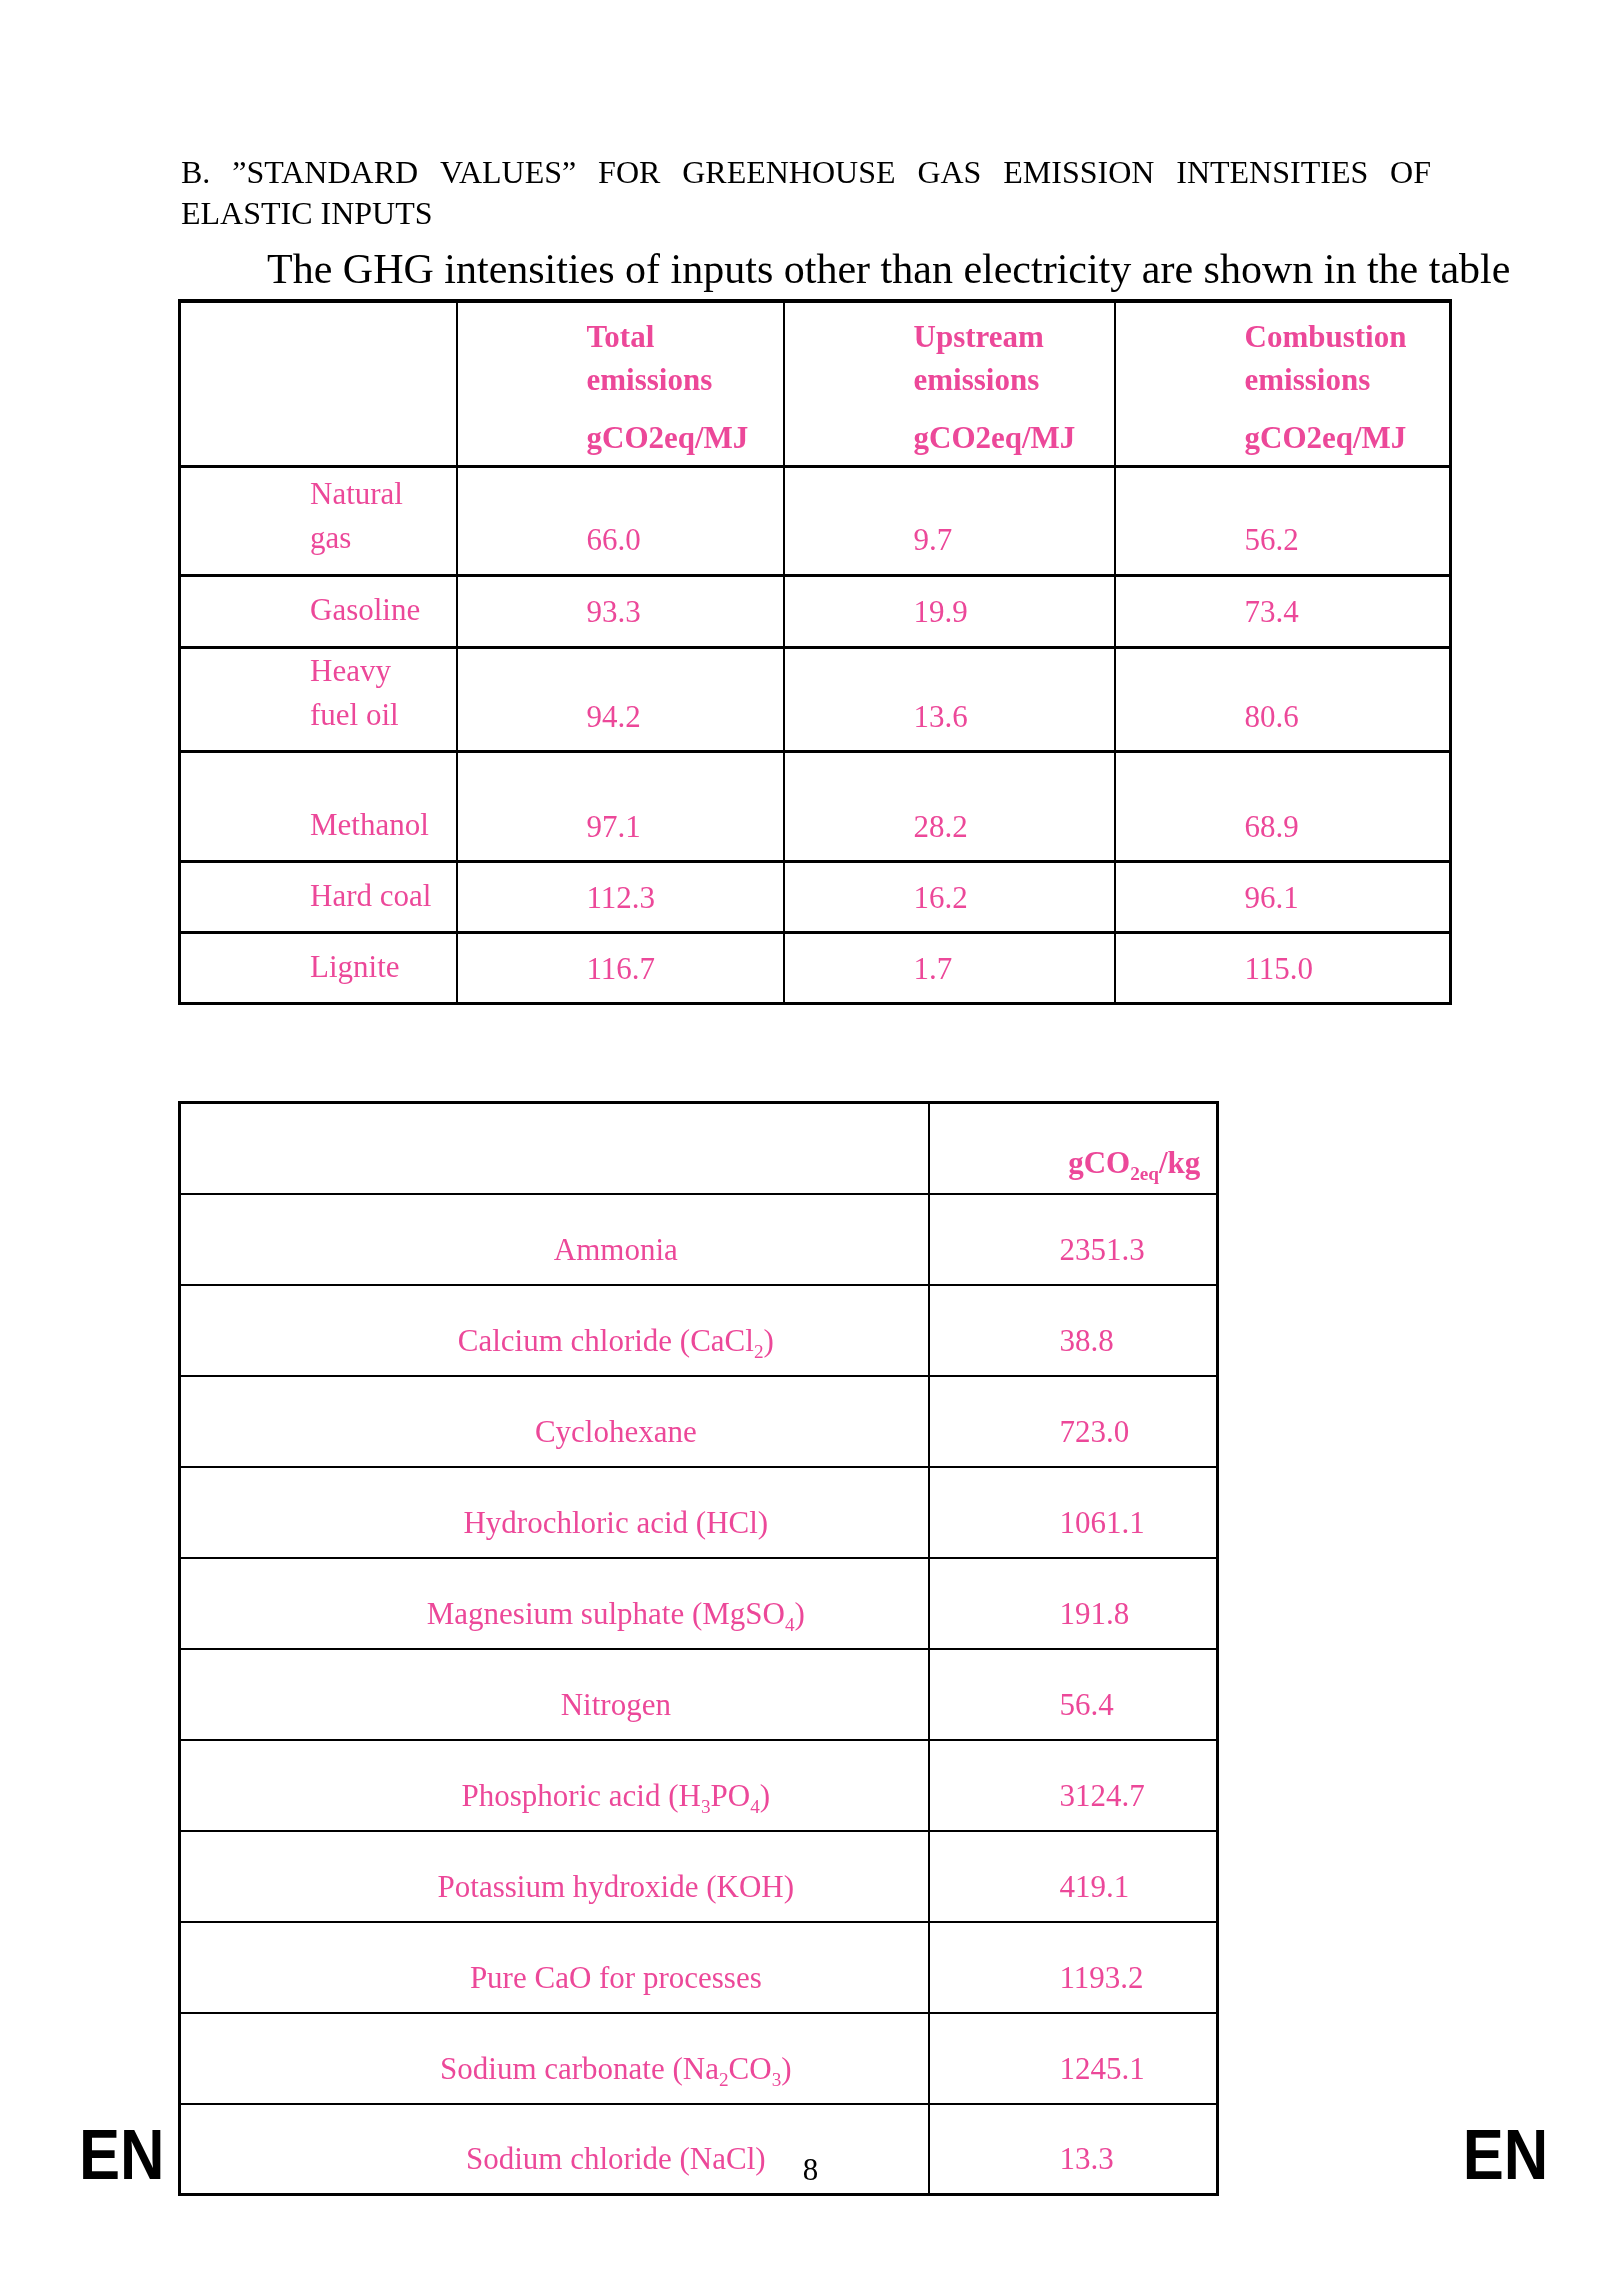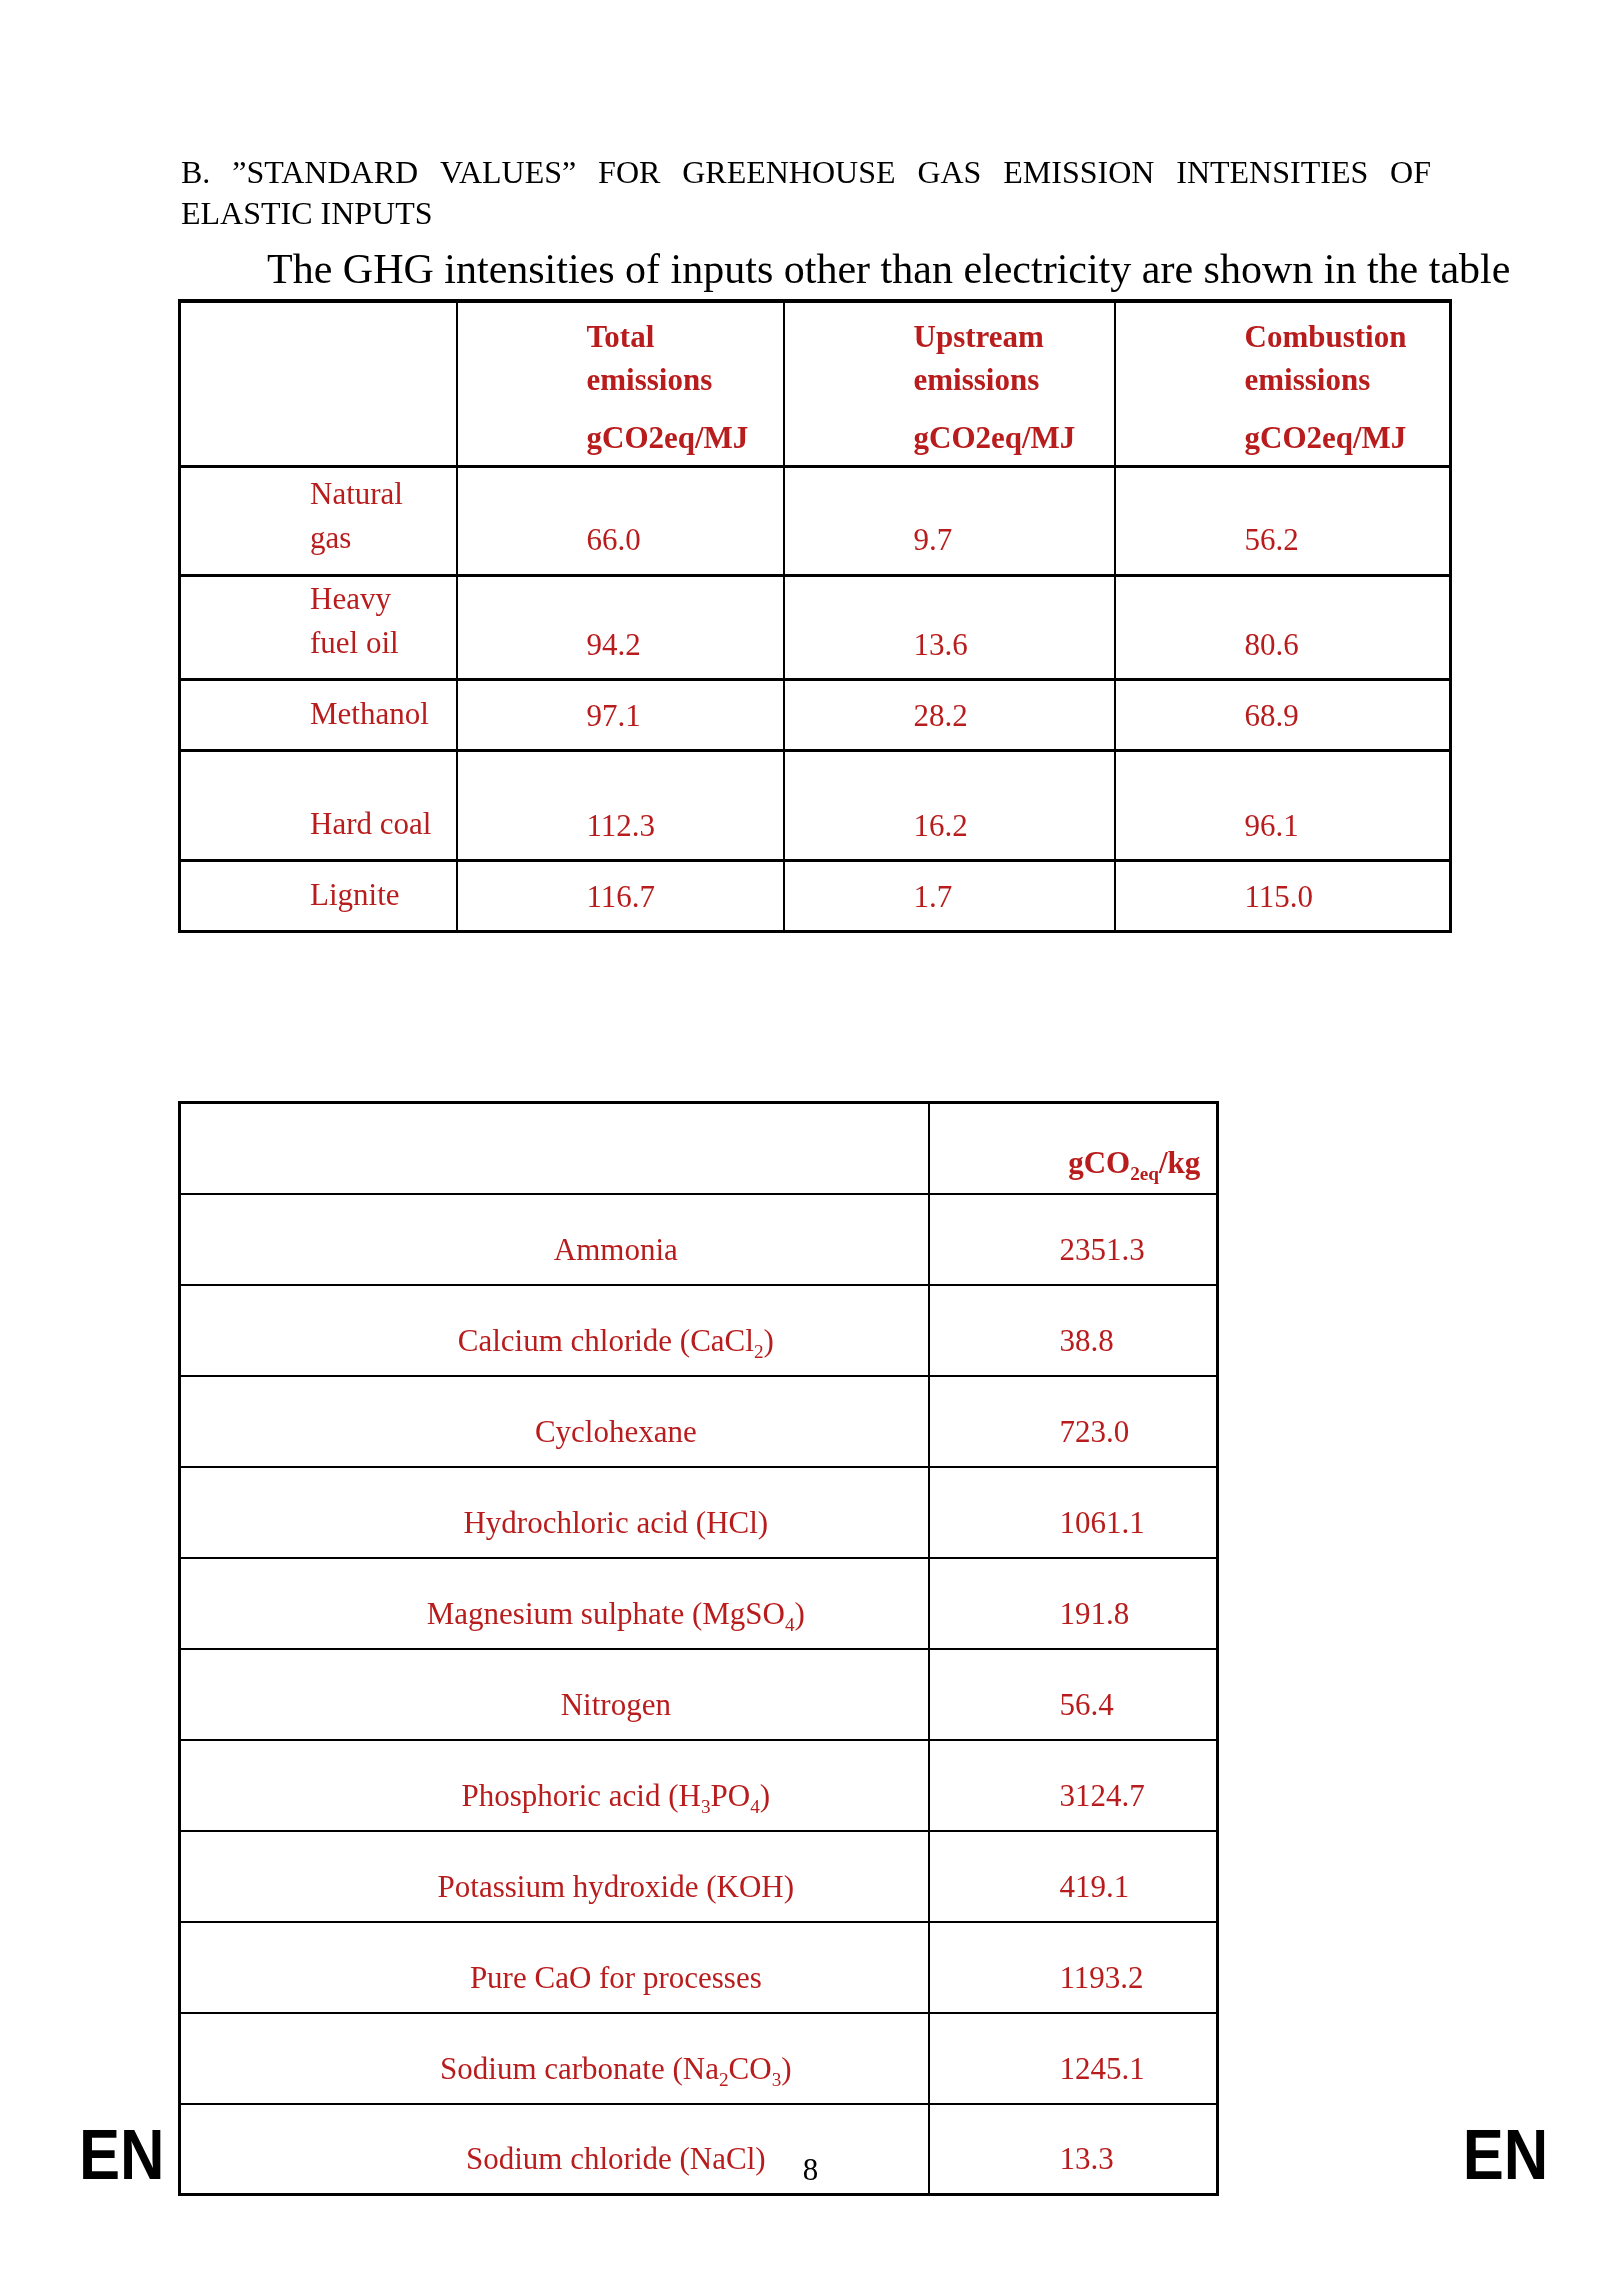--- a/index.html
+++ b/index.html
@@ -14,21 +14,21 @@
   .heading { position:absolute; left:181px; top:152px; width:1250px;
              font-size:32px; line-height:41px; color:#000; }
   .heading-l1 { display:flex; justify-content:space-between; white-space:nowrap; }
   .heading-l1 span { display:inline-block; }
   .heading-l2 { text-align:left; }
 
   .intro { position:absolute; left:267px; top:245px; font-size:42px; }
 
   
   table { border-collapse:collapse; table-layout:fixed; background:#fff; }
-  td, th { font-weight:normal; font-size:31px; color:#b91c1c; overflow:hidden; }
+  td, th { font-weight:normal; font-size:31px; color:#ec4899; overflow:hidden; }
 
   
   .t1 { position:absolute; left:178px; top:299px; width:1272px;
         border:3.9px solid #000; border-top-width:4.9px; }
   .t1 col:nth-child(1){ width:277px; }
   .t1 col:nth-child(2){ width:327px; }
   .t1 col:nth-child(3){ width:331px; }
   .t1 col:nth-child(4){ width:336px; }
   .t1 th, .t1 td { border:2.9px solid #000; border-top-width:3.9px; border-bottom-width:3.9px; }
   .t1 thead tr { height:165px; }
@@ -120,20 +120,26 @@
     </thead>
     <tbody>
         <tr>
           <td class="cell-label">Natural
 gas</td>
           <td class="cell-num">66.0</td>
           <td class="cell-num">9.7</td>
           <td class="cell-num">56.2</td>
         </tr>
         <tr>
+          <td class="cell-label">Gasoline</td>
+          <td class="cell-num">93.3</td>
+          <td class="cell-num">19.9</td>
+          <td class="cell-num">73.4</td>
+        </tr>
+        <tr>
           <td class="cell-label">Heavy
 fuel oil</td>
           <td class="cell-num">94.2</td>
           <td class="cell-num">13.6</td>
           <td class="cell-num">80.6</td>
         </tr>
         <tr>
           <td class="cell-label">Methanol</td>
           <td class="cell-num">97.1</td>
           <td class="cell-num">28.2</td>

